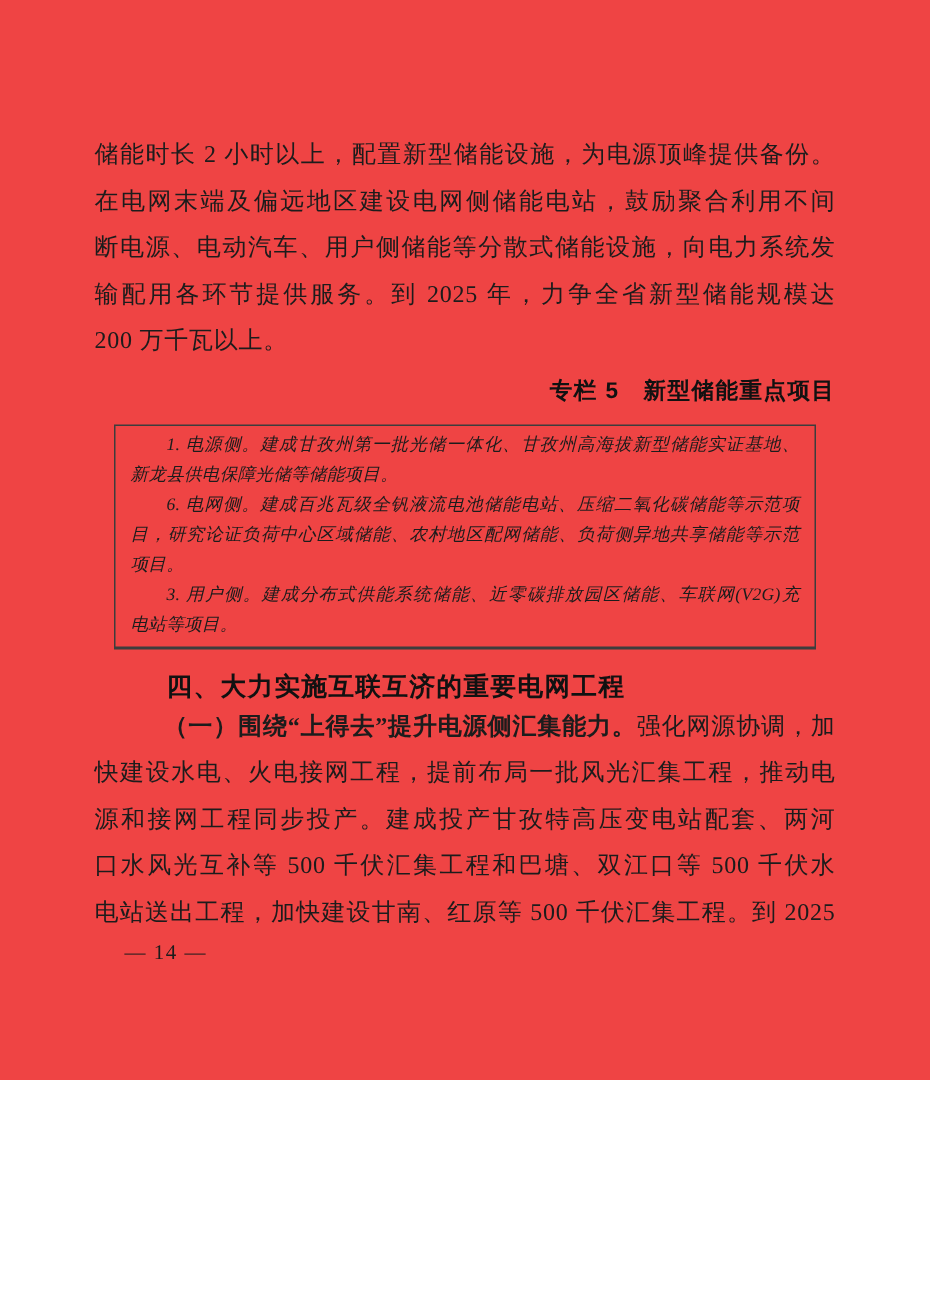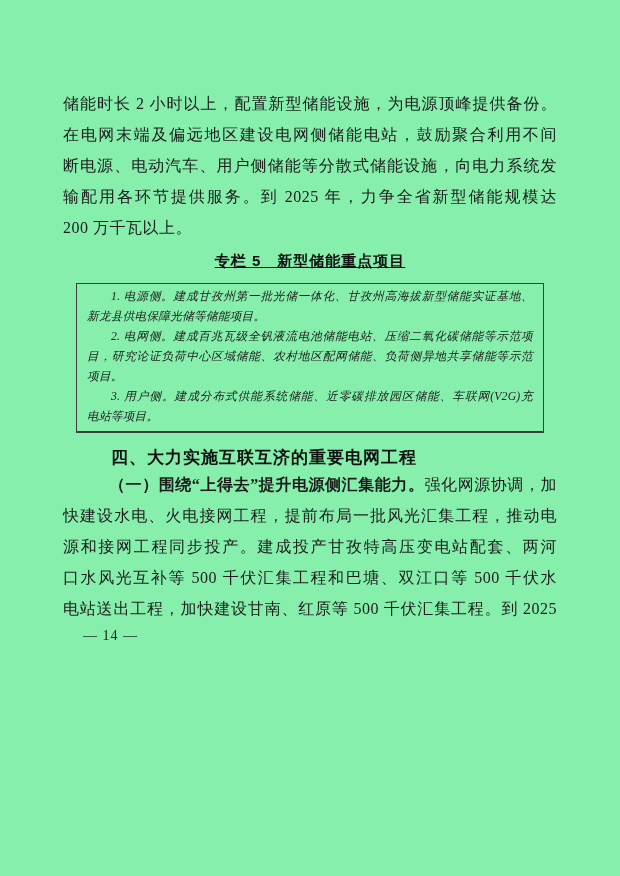--- a/index.html
+++ b/index.html
@@ -1,21 +1,21 @@
 <!DOCTYPE html>
 <html><head>
 <meta charset="utf-8">
 <style>
   html, body { margin: 0; padding: 0; background: #ffffff; }
   .page {
     position: relative;
     width: 620px;
-    height: 876px;
+    height: 720px;
     box-sizing: border-box;
-    background: #86efac;
+    background: #ef4444;
     padding: 88px 63px 0 63px;
     overflow: hidden;
     color: #1c1c1c;
     font-family: "Liberation Serif", "DejaVu Serif", serif;
   }
   .par { margin: 0; }
   
   .bline {
     font-size: 16px;
     line-height: 31px;
@@ -27,24 +27,23 @@
   .bline.natural { text-align-last: left; }
   .bline.indent { padding-left: 46px; }
   .bline b { font-weight: 700; }
   
   .box-title {
     margin: 8px 0 0 0;
     font-family: "Liberation Sans", "DejaVu Sans", sans-serif;
     font-weight: 700;
     font-size: 15px;
     line-height: 20px;
-    text-align: center;
+    text-align: right;
     letter-spacing: 1px;
     color: #111111;
-    text-decoration: underline;
   }
   
   .project-box {
     margin: 12px 13px 0 13px;
     border: 1px solid #3d3d3d;
     border-bottom-width: 2px;
     border-right-width: 1.5px;
     padding: 3px 10px 4px 10px;
     box-sizing: border-box;
     font-style: italic;
@@ -93,21 +92,21 @@
   </div>
 
   <div class="box-title">专栏 5　新型储能重点项目</div>
 
   <div class="project-box">
     <div class="par">
       <div class="xline indent">1. 电源侧。建成甘孜州第一批光储一体化、甘孜州高海拔新型储能实证基地、</div>
       <div class="xline natural">新龙县供电保障光储等储能项目。</div>
     </div>
     <div class="par">
-      <div class="xline indent">2. 电网侧。建成百兆瓦级全钒液流电池储能电站、压缩二氧化碳储能等示范项</div>
+      <div class="xline indent">6. 电网侧。建成百兆瓦级全钒液流电池储能电站、压缩二氧化碳储能等示范项</div>
       <div class="xline">目，研究论证负荷中心区域储能、农村地区配网储能、负荷侧异地共享储能等示范</div>
       <div class="xline natural">项目。</div>
     </div>
     <div class="par">
       <div class="xline indent">3. 用户侧。建成分布式供能系统储能、近零碳排放园区储能、车联网(V2G)充</div>
       <div class="xline natural">电站等项目。</div>
     </div>
   </div>
 
   <div class="sec-heading">四、大力实施互联互济的重要电网工程</div>

